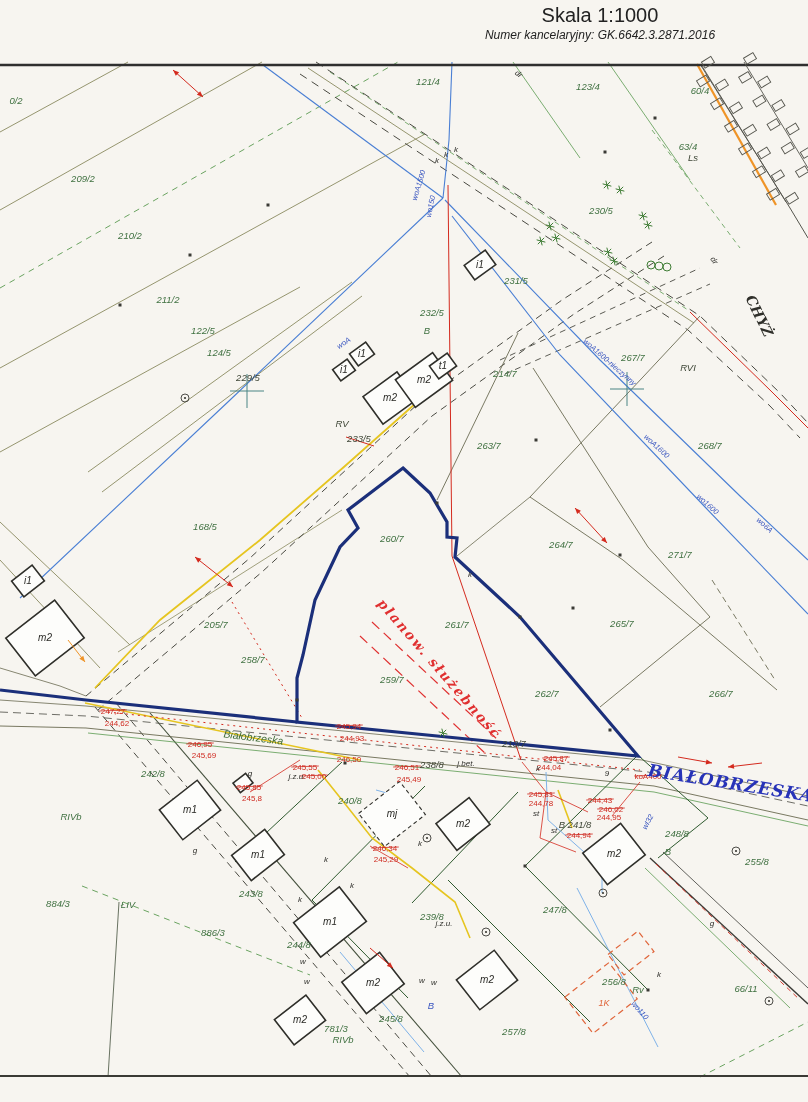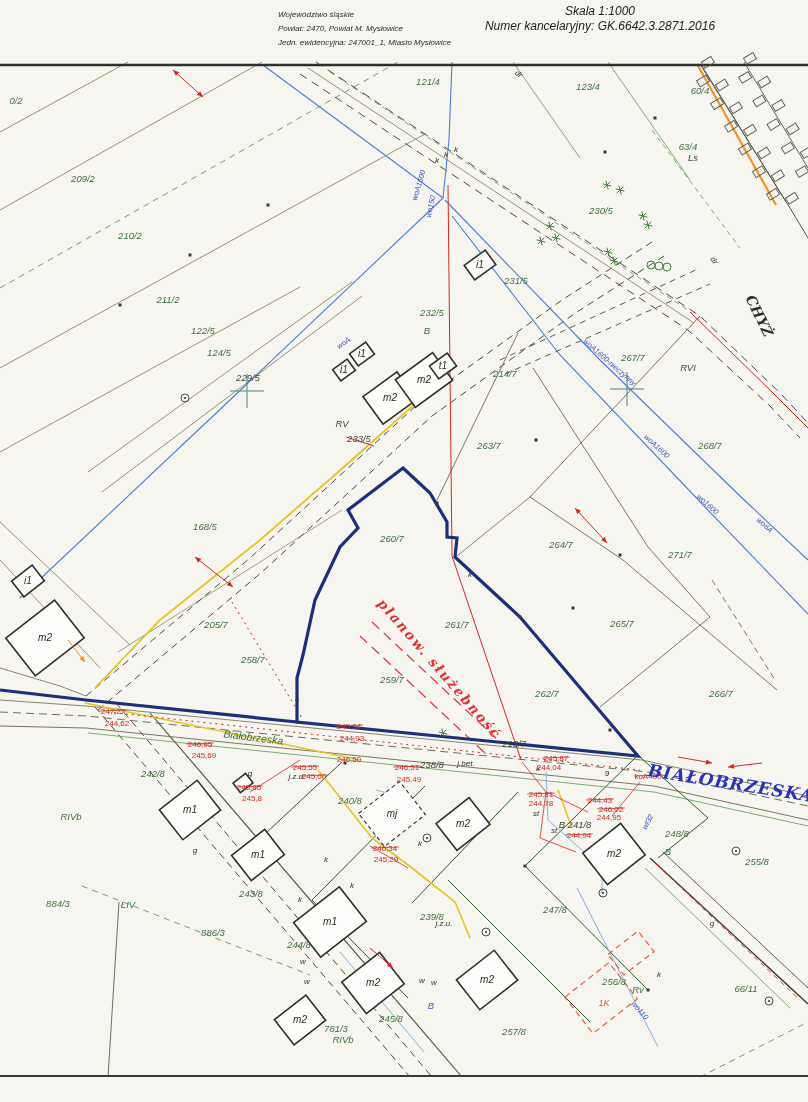--- a/index.html
+++ b/index.html
@@ -3,21 +3,21 @@
 <meta charset="utf-8">
 <style>
   html,body{margin:0;padding:0;background:#dddbd4;}
   .page{position:relative;width:808px;height:1102px;margin:0 auto;background:#f7f5f0;overflow:hidden;
         font-family:"Liberation Sans",sans-serif;box-shadow:0 0 8px rgba(0,0,0,.35);}
   #mapsvg{position:absolute;left:0;top:0;width:808px;height:1102px;}
   .header{position:absolute;left:0;top:0;width:808px;height:64px;z-index:5;}
   .hdr-left{position:absolute;left:278px;top:8px;font-size:8px;font-style:italic;color:#2b2b28;line-height:14px;}
   .hdr-center{position:absolute;left:430px;top:2px;width:340px;text-align:center;color:#222;}
   .hdr-title{font-size:18px;font-weight:bold;font-style:italic;letter-spacing:1px;}
-  .hdr-scale{font-size:12px;font-style:italic;margin-top:2px;}
+  .hdr-scale{font-size:20px;margin-top:2px;}
   .hdr-reg{font-size:12px;font-style:italic;margin-top:1px;}
   
   text{font-family:"Liberation Sans",sans-serif;}
   .pg{fill:#3f7040;font-style:italic;font-size:9.5px;}
   .pd{fill:#3c4434;font-style:italic;font-size:9.5px;}
   .bb{fill:#3a56c0;font-style:italic;font-size:9.5px;}
   .bl{fill:#2a2a26;font-style:italic;font-size:10px;}
   .ms{fill:#cf2a20;font-size:8px;}
   .ut{fill:#3a56c0;font-style:italic;font-size:7.5px;}
   .msc{fill:#2e2e2a;font-style:italic;font-size:8px;}
@@ -393,23 +393,18 @@
       <text x="607" y="776" class="msc" text-anchor="middle">9</text>
       <text x="517" y="76" class="msc" text-anchor="middle" transform="rotate(40 517 76)">dr</text>
       <text x="712" y="262" class="msc" text-anchor="middle" transform="rotate(56 712 262)">dr</text>
       <text x="604" y="1006" class="ko" text-anchor="middle">1K</text>
       <text x="253" y="741" class="sg" text-anchor="middle" transform="rotate(7 253 741)">Białobrzeska</text>
       <text x="730" y="789" class="hwb" text-anchor="middle" transform="rotate(9 730 789)">BIAŁOBRZESKA</text>
       <text x="755" y="318" class="chy" text-anchor="middle" transform="rotate(64 755 318)">CHYŻ</text>
       <text x="436" y="672" class="hwr" text-anchor="middle" transform="rotate(49 436 672)">planow. służebność</text>
     </svg>
   <div class="header">
-    <div class="hdr-left">
-      <div>Województwo śląskie</div>
-      <div>Powiat: 2470, Powiat M. Mysłowice</div>
-      <div>Jedn. ewidencyjna: 247001_1, Miasto Mysłowice</div>
-    </div>
     <div class="hdr-center">
       <div class="hdr-scale">Skala 1:1000</div>
       <div class="hdr-reg">Numer kancelaryjny: GK.6642.3.2871.2016</div>
     </div>
   </div>
 </div>
 
 </body></html>

